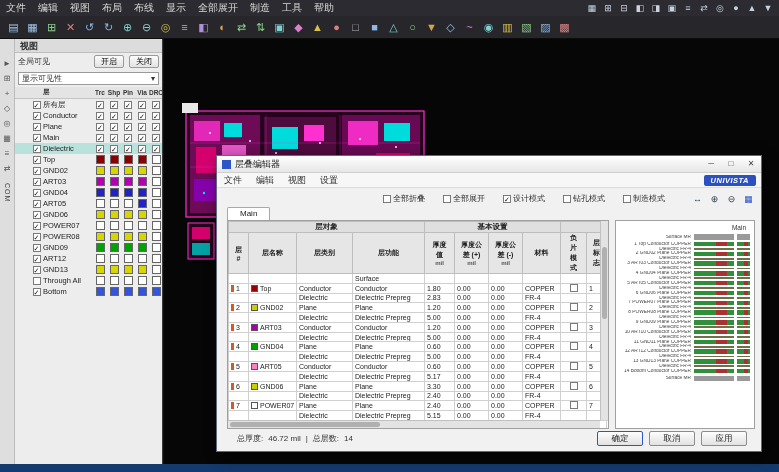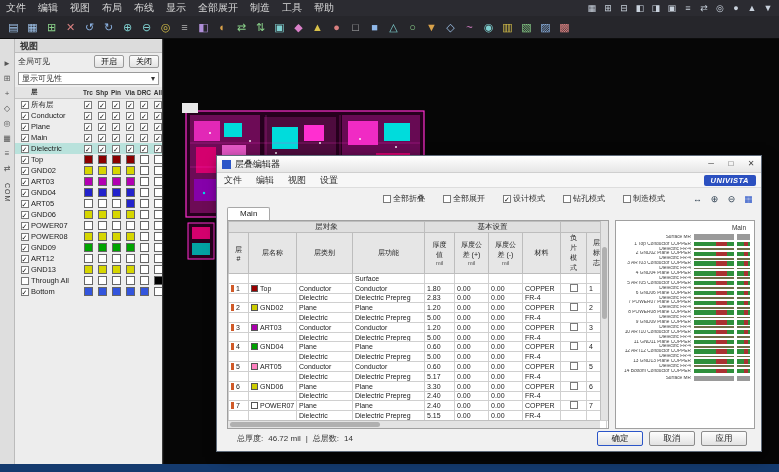--- a/index.html
+++ b/index.html
@@ -22,21 +22,21 @@
 #vstrip{width:15px;background:#dedede;border-right:1px solid #bbb;display:flex;flex-direction:column;align-items:center;padding-top:20px}
 #vstrip-icons{display:flex;flex-direction:column;gap:6px;align-items:center}
 .vs-icon{font-size:8px;color:#555;line-height:9px}
 #vstrip .com{margin-top:10px;writing-mode:vertical-rl;font-size:7px;color:#444;letter-spacing:1px}
 #side-main{flex:1;display:flex;flex-direction:column;overflow:hidden}
 #side-tab{height:14px;background:#dcdcdc;border-bottom:1px solid #bdbdbd;font-size:9px;font-weight:bold;color:#333;padding:1px 5px}
 .side-ctl{display:flex;align-items:center;gap:3px;padding:2px 3px;font-size:8px;color:#333}
 .side-btn{border:1px solid #9a9a9a;background:linear-gradient(#fcfcfc,#e3e3e3);font-size:8px;padding:0 6px;height:13px;line-height:11px;border-radius:2px;margin-left:auto}
 .side-btn+.side-btn{margin-left:2px}
 .side-select{flex:1;border:1px solid #9a9a9a;background:#fff;height:13px;line-height:11px;font-size:8px;padding:0 3px;display:flex;justify-content:space-between;align-items:center}
-.grid-row{display:flex;align-items:center;height:11px;padding-left:3px;font-size:7.5px;color:#222}
+.grid-row{display:flex;align-items:center;height:11px;padding-left:15px;font-size:7.5px;color:#222}
 .grid-row.header{font-weight:bold;color:#333;border-bottom:1px solid #c4c4c4;background:#e4e4e4;height:12px;font-size:6.5px}
 .grid-row.sel{background:#b9e2dc}
 .g-cb{width:13px;flex:none;display:flex;justify-content:center}
 .g-name{width:50px;flex:none;overflow:hidden;white-space:nowrap}
 .g-col{width:14px;flex:none;display:flex;justify-content:center;align-items:center}
 .cb{display:inline-block;width:8px;height:8px;border:1px solid #7a7a7a;background:#fff;font-size:7px;line-height:7px;text-align:center;color:#111}
 .swatch{display:inline-block;width:9px;height:9px;border:1px solid #666}
 
 
 #canvas{position:absolute;left:164px;top:39px;right:0;bottom:8px;background:#060606;overflow:hidden;z-index:1}
@@ -57,21 +57,21 @@
 #d-toprow{display:flex;align-items:center;height:15px;flex:none}
 #modes{display:flex;gap:18px;margin-left:auto;margin-right:26px}
 .mode{display:flex;align-items:center;gap:2px;font-size:8px;color:#333}
 #pv-tools{display:flex;gap:4px}
 .pv-tool{width:13px;height:12px;text-align:center;line-height:12px;font-size:9px;color:#345}
 #d-tabs{height:13px;display:flex;margin-top:1px;flex:none}
 #tab-main{border:1px solid #a8a8a8;border-bottom:none;background:#fff;font-size:8px;padding:0 12px;line-height:12px;border-radius:2px 2px 0 0;color:#222}
 #d-main{flex:1;display:flex;overflow:hidden}
 #table-wrap{width:382px;border:1px solid #a0a0a0;background:#fff;position:relative;overflow:hidden;flex:none}
 #stack-table{border-collapse:collapse;table-layout:fixed;width:418px}
-#stack-table th{background:#e6e6e6;border:1px solid #bdbdbd;font-weight:normal;font-size:7px;color:#222;padding:0 6px;height:10px;vertical-align:middle}
+#stack-table th{background:#e6e6e6;border:1px solid #bdbdbd;font-weight:bold;font-size:7px;color:#222;padding:0 6px;height:10px;vertical-align:middle}
 #stack-table th.grp{font-size:7.5px;height:9px;background:#dfdfdf}
 .unit{font-size:6px;color:#555;line-height:6px}
 #stack-table td{border:1px solid #d0d0d0;font-size:7px;color:#222;height:9.6px;padding:0 2px;white-space:nowrap;overflow:hidden;background:#fff}
 tr.sel td{background:#cfe9e4}
 .mark{display:inline-block;width:3px;height:7px;margin-right:2px;vertical-align:-1px;background:#d05a28}
 .tswatch{display:inline-block;width:7px;height:7px;border:1px solid #555;margin-right:2px;vertical-align:-1px}
 .vscroll{position:absolute;right:0;top:0;bottom:8px;width:8px;background:#e3e3e3;border-left:1px solid #c0c0c0}
 .vscroll .thumb{position:absolute;left:1px;right:1px;top:26px;height:72px;background:#b0b0b0;border-radius:3px}
 .hscroll{position:absolute;left:0;right:8px;bottom:0;height:8px;background:#e3e3e3;border-top:1px solid #c0c0c0}
 .hscroll .thumb{position:absolute;top:1px;bottom:1px;left:2px;width:150px;background:#b0b0b0;border-radius:3px}

